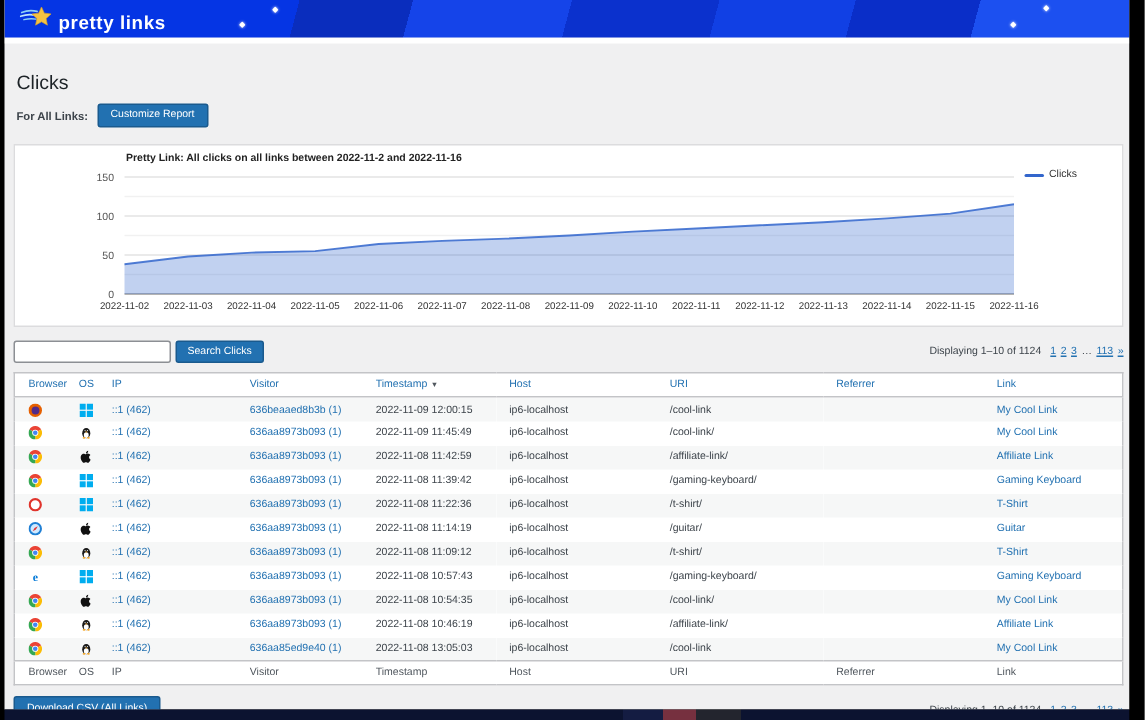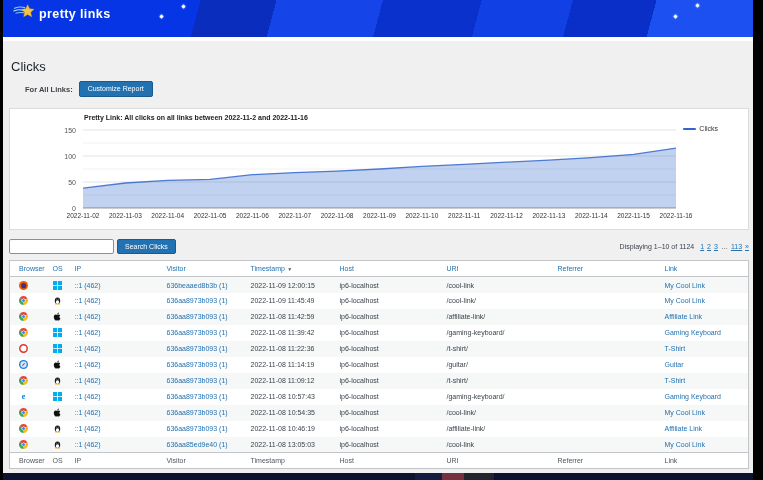--- a/index.html
+++ b/index.html
@@ -1,33 +1,33 @@
 <!DOCTYPE html>
 <html><head>
 <meta charset="utf-8">
 <style>
   *{box-sizing:border-box;margin:0;padding:0}
   html,body{width:763px;height:480px;overflow:hidden}
   body{background:#000;font-family:"Liberation Sans",sans-serif;position:relative}
   .screen{position:absolute;left:3px;top:0;width:750px;height:473px;background:#f0f0f1;overflow:hidden}
 
   
-  .topbar{position:relative;height:37px;
+  .topbar{position:relative;height:25px;
     background:linear-gradient(105deg,#0535e4 0%,#0535e4 26%,#0a2dbd 26%,#0a2dbd 36%,
       #1544e9 36%,#1544e9 50%,#0b31cd 50%,#0b31cd 63%,#1140e4 63%,#1140e4 75%,
       #0a2ec8 75%,#0a2ec8 86%,#1c50f0 86%)}
   .logo{position:absolute;left:10px;top:3px;display:flex;align-items:center;gap:4px}
   .logo-text{color:#fff;font-size:12.5px;font-weight:700;letter-spacing:.4px}
   .sparkle{position:absolute;width:3px;height:3px;background:#fff;transform:rotate(45deg);
     border-radius:.5px;box-shadow:0 0 2px rgba(255,255,255,.9)}
   .white-gap{height:4px;background:#fff}
 
   .content{padding:16px 4px 0 6px;position:relative}
   h1.page-title{margin:2px 0 0 2px;font-size:13px;font-weight:500;color:#1d2327}
-  .report-bar{display:flex;align-items:center;gap:6px;margin:7px 0 0 16px}
+  .report-bar{display:flex;align-items:center;gap:6px;margin:7px 0 0 2px}
   .scope-label{font-size:7.5px;font-weight:700;color:#3c434a}
   .btn{display:inline-block;background:#2271b1;color:#fff;font-size:7px;border:1px solid #1a5a8e;
     border-radius:2px;padding:3px 8px;cursor:pointer;font-family:inherit;line-height:1.2}
 
   
   .chart-panel{position:relative;margin-top:11px;width:740px;height:122px;background:#fff;border:1px solid #dcdcde}
   .chart-title{position:absolute;left:74px;top:5px;font-size:7px;font-weight:700;color:#222}
   .legend{position:absolute;right:30px;top:16px;display:flex;align-items:center;gap:3px}
   .legend-swatch{width:13px;height:2.5px;background:#3366cc;border-radius:1px}
   .legend-label{font-size:7px;color:#333}

